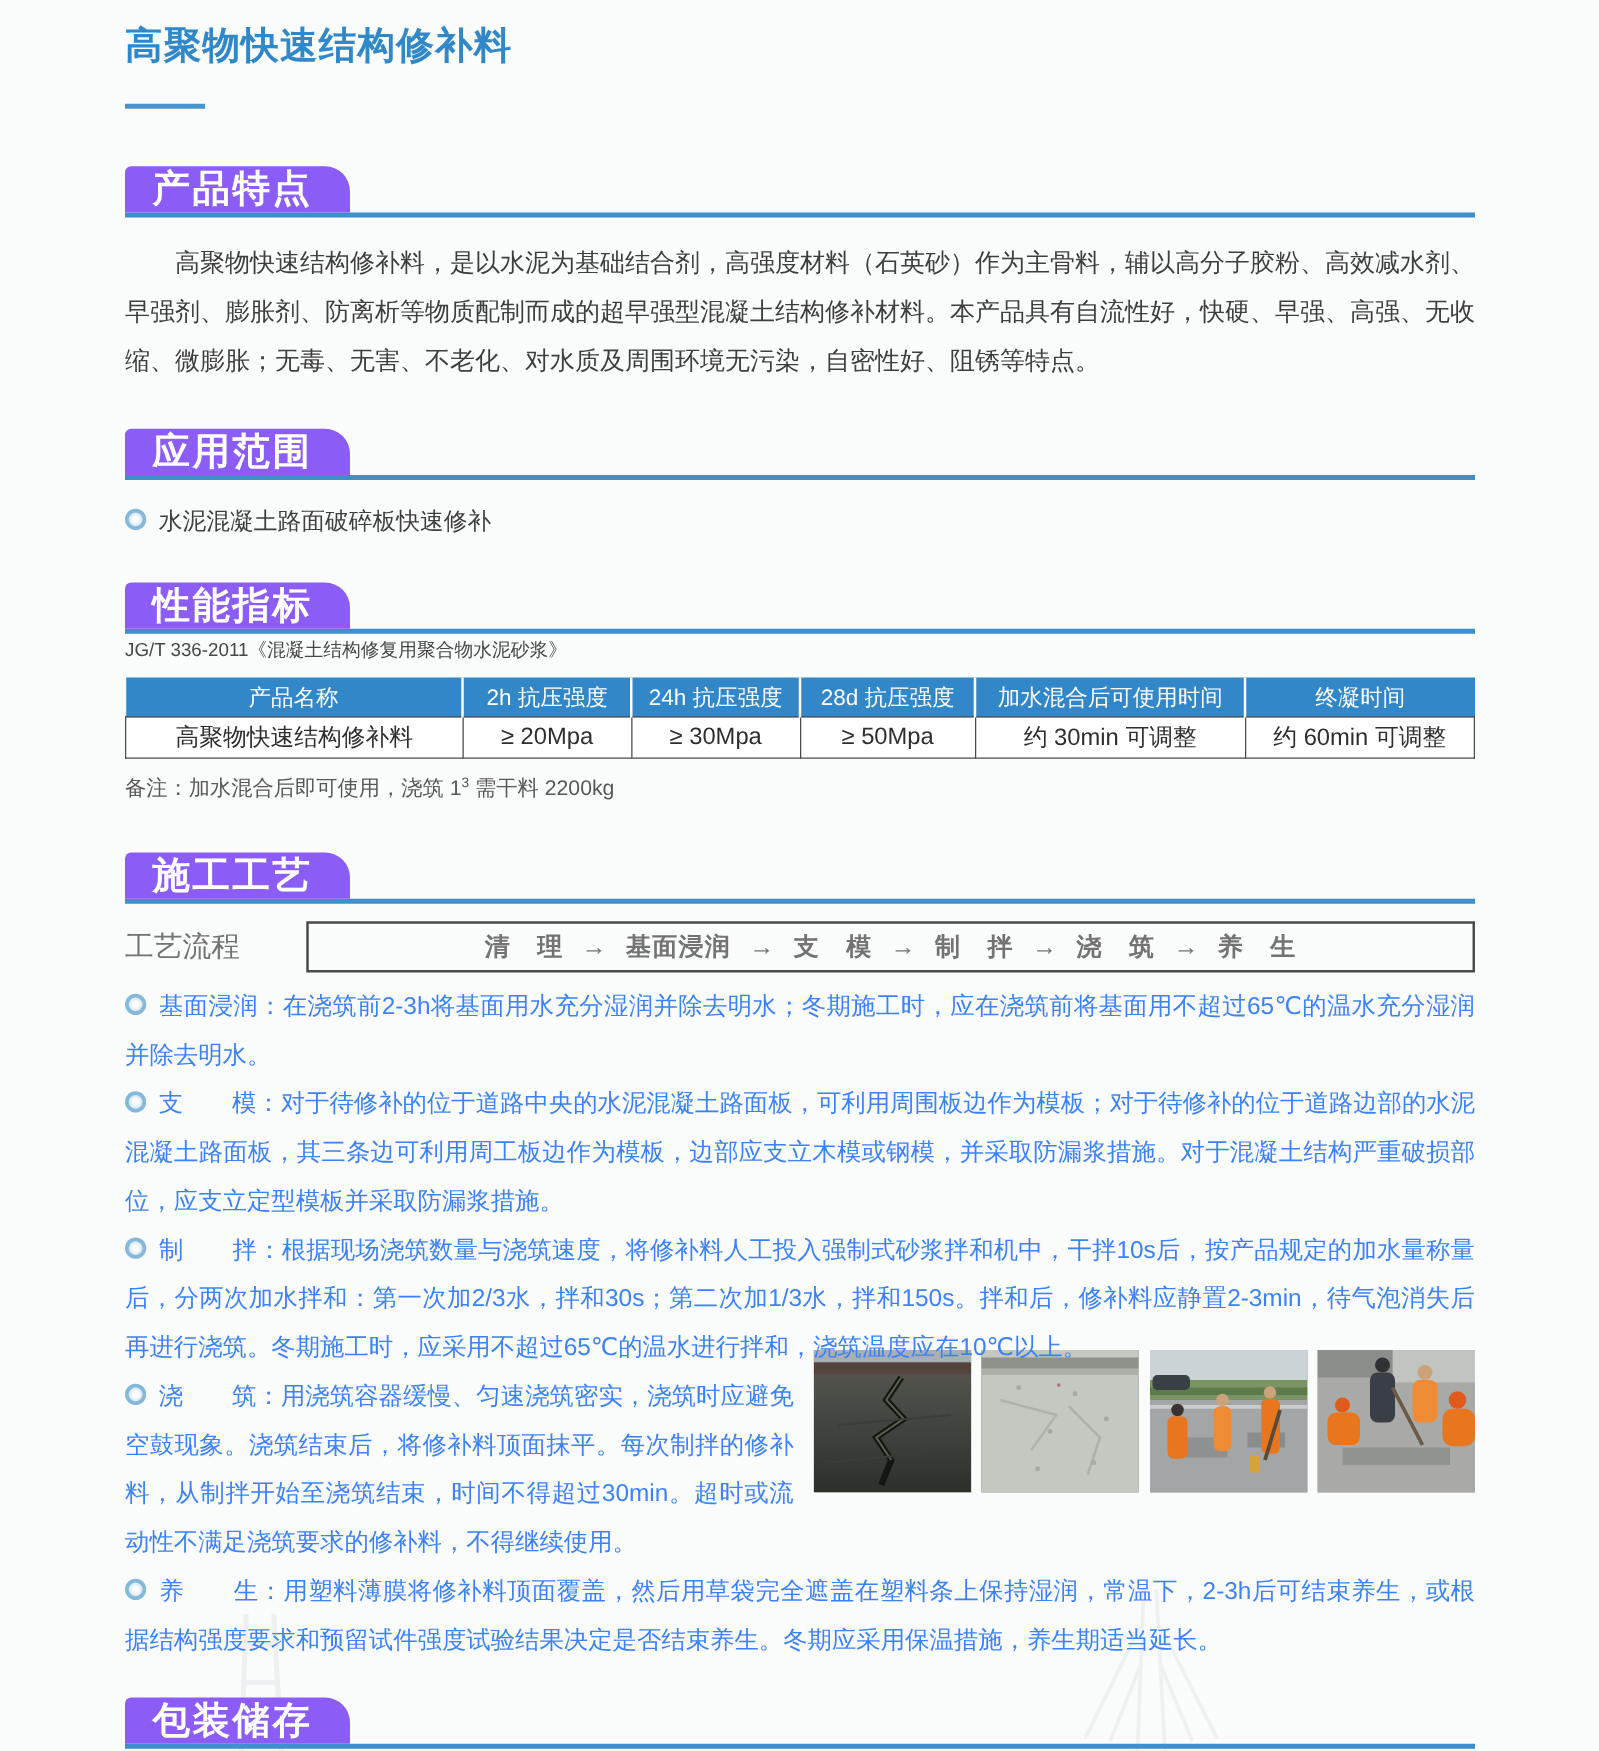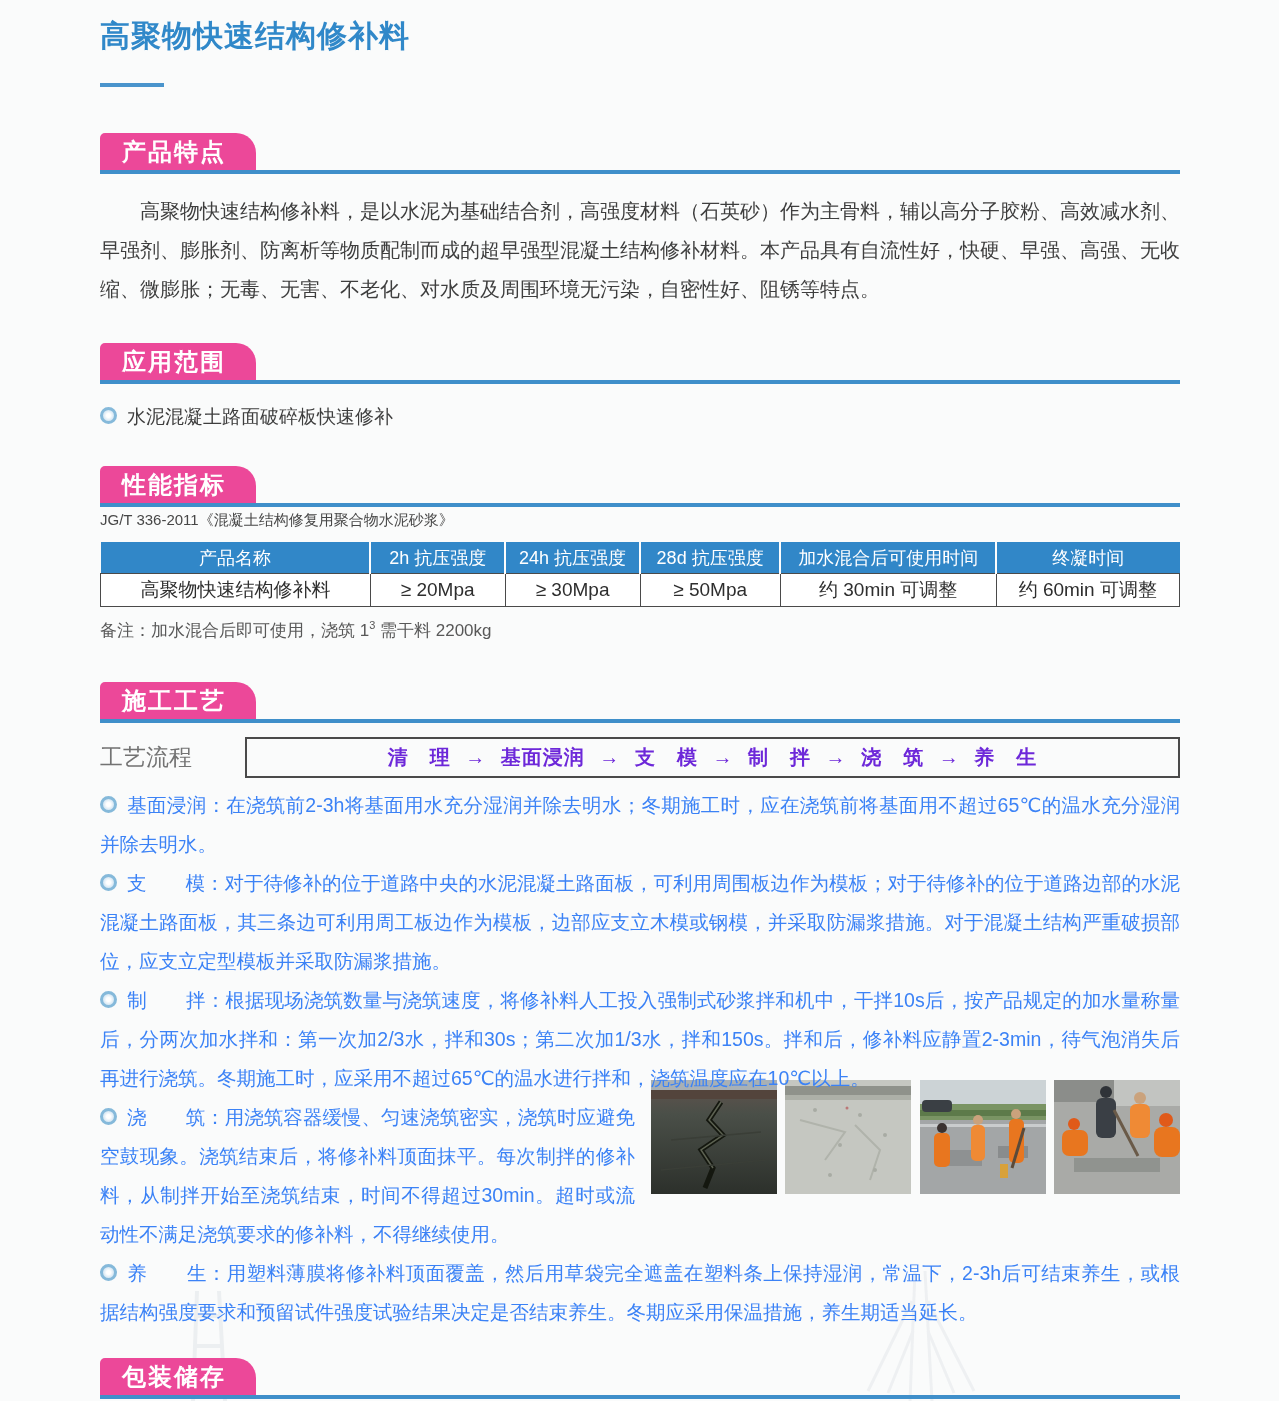--- a/index.html
+++ b/index.html
@@ -13,22 +13,22 @@
   .page{position:relative;width:1279px;height:1401px;overflow:hidden;}
   .content{position:absolute;left:100px;top:0;width:1080px;}
 
   
   .doc-title{margin:0;padding-top:16px;font-size:30px;font-weight:bold;color:#3088c9;letter-spacing:1px;}
   .title-underline{width:64px;height:4px;background:#4a94cc;margin-top:26px;}
 
   
   .sec-head{border-bottom:4px solid #3f8fca;line-height:0;}
   .badge{
-    display:inline-block;background:#ec4899;color:#fff;
-    font-weight:bold;font-size:24px;line-height:24px;
+    display:inline-block;background:#8b5cf6;color:#fff;
+    font-weight:bold;font-size:30px;line-height:24px;
     padding:7px 30px 6px 22px;
     border-radius:5px 20px 0 0;
     letter-spacing:2px;
   }
 
   
   .para{margin:18px 0 0 0;font-size:20px;line-height:39px;text-align:justify;text-indent:2em;color:#3e3e3e;}
 
   
   .dot{
@@ -55,21 +55,21 @@
     background:#fff;
   }
   .note{margin-top:12px;font-size:17px;color:#585858;}
   .note sup{font-size:11px;}
 
   
   .flow-row{display:flex;align-items:center;margin-top:14px;}
   .flow-label{font-size:23px;color:#737373;width:145px;flex:none;}
   .flow-box{
     flex:1;border:2px solid #4a4a4a;text-align:center;
-    font-size:20px;font-weight:600;color:#6d28d9;
+    font-size:20px;font-weight:600;color:#737373;
     padding:5px 0;letter-spacing:1px;word-spacing:8px;
   }
   .steps{margin-top:8px;}
   .step{margin:0;font-size:19.5px;line-height:39px;text-align:justify;color:#3b82f6;}
 
   
   .photos{float:right;width:529px;margin:-18px 0 6px 16px;white-space:nowrap;}
   .photo{display:inline-block;width:126px;height:114px;margin-left:3px;vertical-align:top;overflow:hidden;background:#9a9a98;}
   .photo:first-child{margin-left:0;}
   .photo svg{display:block;}

